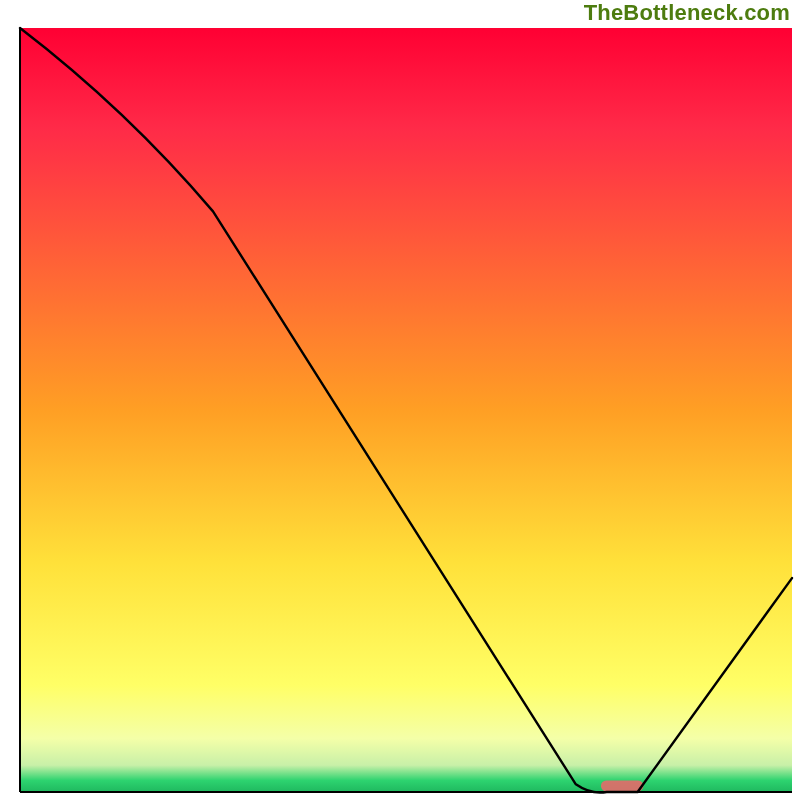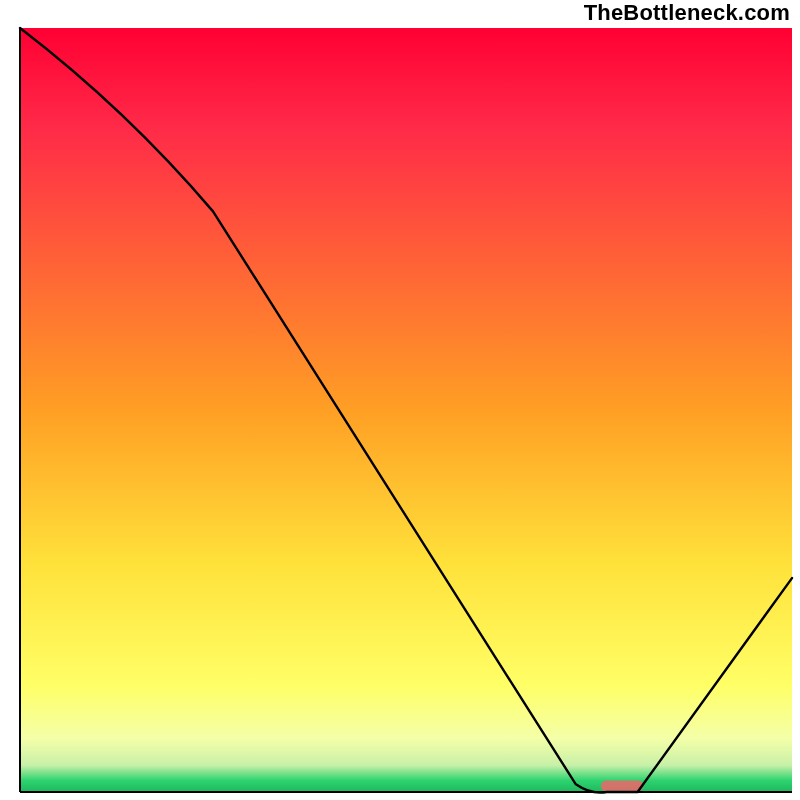--- a/index.html
+++ b/index.html
@@ -12,21 +12,21 @@
   }
   .wrap {
     position: relative;
     width: 800px;
     height: 800px;
   }
   .watermark {
     position: absolute;
     top: 0;
     right: 10px;
-    color: #000000;
+    color: #4d7c0f;
     font-weight: bold;
     font-size: 22px;
     letter-spacing: 0.2px;
     z-index: 5;
   }
   svg {
     position: absolute;
     left: 0;
     top: 0;
   }

